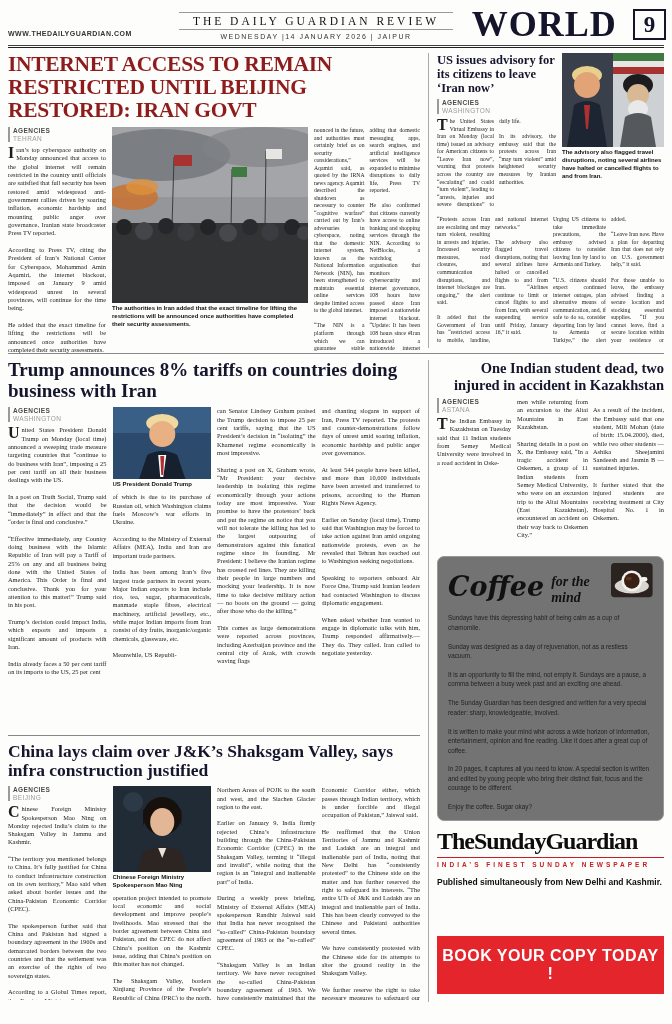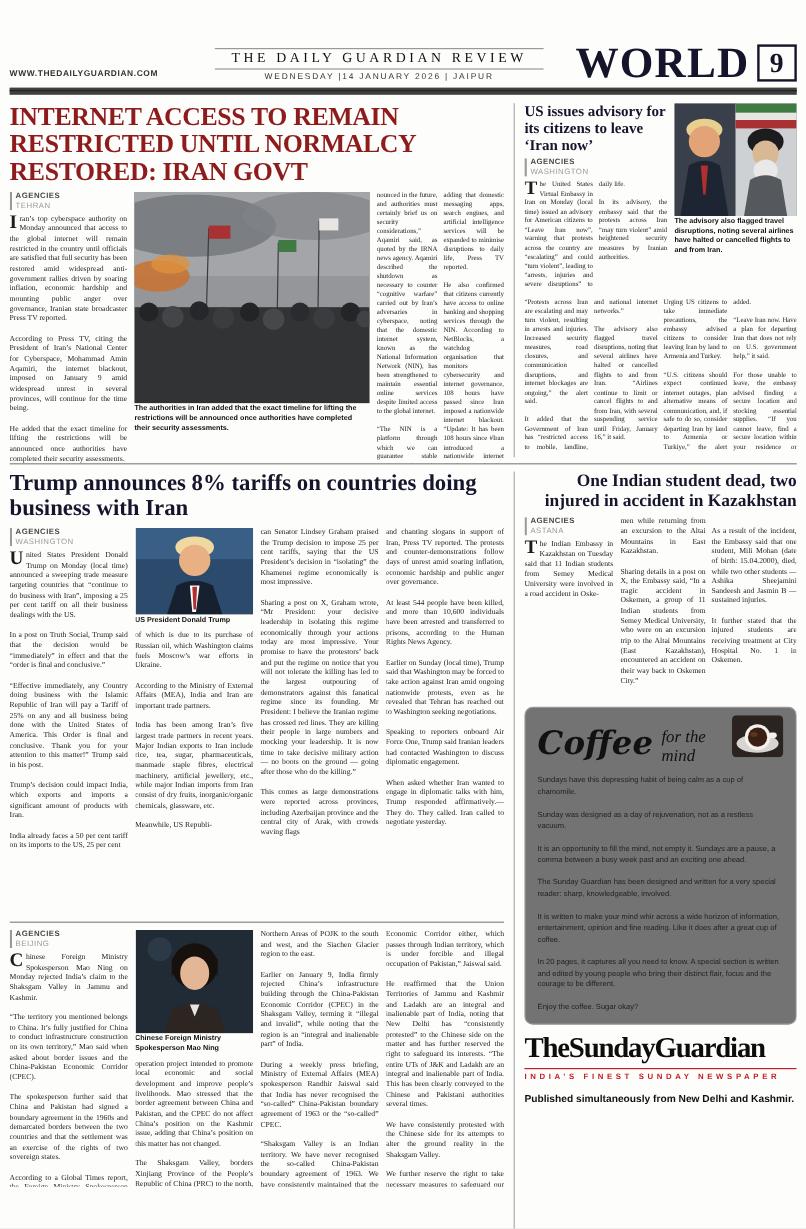--- a/index.html
+++ b/index.html
@@ -4,28 +4,28 @@
 <style>
   * { margin:0; padding:0; box-sizing:border-box; }
   html,body { background:#d8d8d8; }
   .page {
     width:672px; height:1024px; margin:0 auto; background:#fdfdfb;
     font-family:"Liberation Serif", serif; color:#111;
     padding:4px 8px 0; overflow:hidden; position:relative;
   }
   
   .masthead { display:grid; grid-template-columns:150px 1fr 190px; align-items:end;
-    padding:4px 0 5px; border-bottom:6px solid #404040; position:relative;margin-top:28px; }
+    padding:4px 0 5px; border-bottom:1px solid #404040; position:relative; }
   .masthead::after { content:""; position:absolute; left:0; right:0; bottom:-3px; border-bottom:1px solid #222; }
   .mast-url { font-family:"Liberation Sans",sans-serif; font-size:7px; font-weight:bold; letter-spacing:.5px; color:#333; padding-bottom:3px; }
   .mast-center { text-align:center; }
   .mast-title { display:inline-block; font-size:11.5px; letter-spacing:3px; color:#111;
     border-top:1px solid #999; border-bottom:1px solid #999; padding:2px 14px; }
   .mast-date { font-family:"Liberation Sans",sans-serif; font-size:7px; letter-spacing:1.5px; color:#333; margin-top:3px; }
-  .mast-right { display:flex; align-items:center; justify-content:flex-end; gap:6px; }
+  .mast-right { display:flex; align-items:center; justify-content:center; gap:16px; }
   .section-name { font-size:36px; font-weight:bold; color:#14142a; line-height:.9; letter-spacing:1px; }
   .page-num { border:2px solid #14142a; color:#14142a; font-size:23px; font-weight:bold; padding:2px 9px; line-height:1; }
   
   .byline { font-family:"Liberation Sans",sans-serif; font-size:6.5px; font-weight:bold; color:#4a4a4a;
     letter-spacing:.4px; margin-bottom:4px; border-left:2px solid #9a9a9a; padding-left:3px; }
   .byline .loc { display:block; color:#9a9a9a; font-weight:normal; margin-top:1px; }
   .body { font-size:6.4px; line-height:1.3; text-align:justify; white-space:pre-line; color:#1c1c1c; }
   .body.sm { font-size:5.7px; line-height:1.32; }
   .dropcap::first-letter { float:left; font-size:16px; line-height:12px; font-weight:bold; padding:1px 2px 0 0; }
   .caption { font-family:"Liberation Sans",sans-serif; font-size:6px; font-weight:bold; line-height:1.3; margin-top:2px; color:#111; }
@@ -67,21 +67,21 @@
   .rightcol { flex:1; border-left:1px solid #aaa; padding-left:8px; display:flex; flex-direction:column; overflow:hidden; }
   .art4 { height:192px; overflow:hidden; }
   .hl4 { font-size:14.5px; line-height:1.12; margin-bottom:5px;text-align:right; }
   .art4-content { display:flex; gap:6px; height:148px; overflow:hidden; }
   .art4-c1 { width:74px; flex:none; }
   .art4-rest { flex:1; column-count:2; column-gap:5px; column-fill:auto; height:100%; overflow:hidden; }
   
   .coffee-box { border:1px solid #999; border-radius:7px; padding:6px 10px 8px; margin-top:4px; background:#737373; }
   .coffee-head { display:flex; align-items:center; gap:7px; margin-bottom:4px; }
   .coffee-script { font-family:"DejaVu Serif", serif; font-style:italic; font-weight:bold; font-size:27px; line-height:1; }
-  .coffee-rest { font-size:14px; font-weight:normal; font-style:italic; padding-top:8px; }
+  .coffee-rest { font-size:14px; font-weight:bold; font-style:italic; padding-top:8px; }
   .coffee-cup { margin-left:auto; width:56px; height:46px; }
   .coffee-text { font-family:"Liberation Sans",sans-serif; font-size:6.3px; line-height:1.5; white-space:pre-line; color:#222; }
   .sg-block { margin-top:8px; }
   .sg-logo { font-size:24px; font-weight:bold; letter-spacing:-1px; color:#0d0d0d; line-height:1; }
   .sg-tagline { font-family:"Liberation Sans",sans-serif; color:#c41e25; font-size:6.5px; letter-spacing:3px;
     border-top:1px solid #c41e25; padding-top:3px; margin-top:4px; font-weight:bold; }
   .sg-published { font-family:"Liberation Sans",sans-serif; font-weight:bold; font-size:8.5px; margin-top:9px; color:#111; }
   .cta-banner { margin-top:auto; margin-bottom:8px; background:#e4252c; color:#fff; text-align:center;
     font-family:"Liberation Sans",sans-serif; font-weight:bold; font-size:16px; letter-spacing:.5px; padding:11px 2px; }
 </style>
@@ -98,21 +98,21 @@
     </div>
     <div class="mast-right">
       <div class="section-name">WORLD</div>
       <div class="page-num">9</div>
     </div>
   </header>
 
   <div class="row1">
 
     <section class="art art1">
-      <h1 class="hl1">INTERNET ACCESS TO REMAIN RESTRICTED UNTIL NORMALCY RESTORED: IRAN GOVT</h1>
+      <h1 class="hl1">INTERNET ACCESS TO REMAIN RESTRICTED UNTIL BEIJING RESTORED: IRAN GOVT</h1>
       <div class="art1-content">
         <div class="art1-c1">
           <div class="byline">
             <span>AGENCIES</span>
             <span class="loc">TEHRAN</span>
           </div>
           <div class="body dropcap">Iran’s top cyberspace authority on Monday announced that access to the global internet will remain restricted in the country until officials are satisfied that full security has been restored amid widespread anti-government rallies driven by soaring inflation, economic hardship and mounting public anger over governance, Iranian state broadcaster Press TV reported.
 
 According to Press TV, citing the President of Iran’s National Center for Cyberspace, Mohammad Amin Aqamiri, the internet blackout, imposed on January 9 amid widespread unrest in several provinces, will continue for the time being.
 
@@ -269,20 +269,21 @@
 
 Earlier on Sunday (local time), Trump said that Washington may be forced to take action against Iran amid ongoing nationwide protests, even as he revealed that Tehran has reached out to Washington seeking negotiations.
 
 Speaking to reporters onboard Air Force One, Trump said Iranian leaders had contacted Washington to discuss diplomatic engagement.
 
 When asked whether Iran wanted to engage in diplomatic talks with him, Trump responded affirmatively.—They do. They called. Iran called to negotiate yesterday.</div>
         </div>
       </section>
 
       <section class="art art5">
+        <h2 class="hl5 hl-dark">China lays claim over J&amp;K’s Shaksgam Valley, says infra construction justified</h2>
         <div class="cols4">
           <div>
             <div class="byline">
               <span>AGENCIES</span>
               <span class="loc">BEIJING</span>
             </div>
             <div class="body dropcap">Chinese Foreign Ministry Spokesperson Mao Ning on Monday rejected India’s claim to the Shaksgam Valley in Jammu and Kashmir.
 
 “The territory you mentioned belongs to China. It’s fully justified for China to conduct infrastructure construction on its own territory,” Mao said when asked about border issues and the China-Pakistan Economic Corridor (CPEC).
 
@@ -376,15 +377,16 @@
 
 Enjoy the coffee. Sugar okay?</div>
       </aside>
 
       <div class="sg-block">
         <div class="sg-logo">TheSundayGuardian</div>
         <div class="sg-tagline">INDIA’S FINEST SUNDAY NEWSPAPER</div>
         <div class="sg-published">Published simultaneously from New Delhi and Kashmir.</div>
       </div>
 
+      <div class="cta-banner">BOOK YOUR COPY TODAY !</div>
     </div>
   </div>
 </div>
 
 </body></html>

